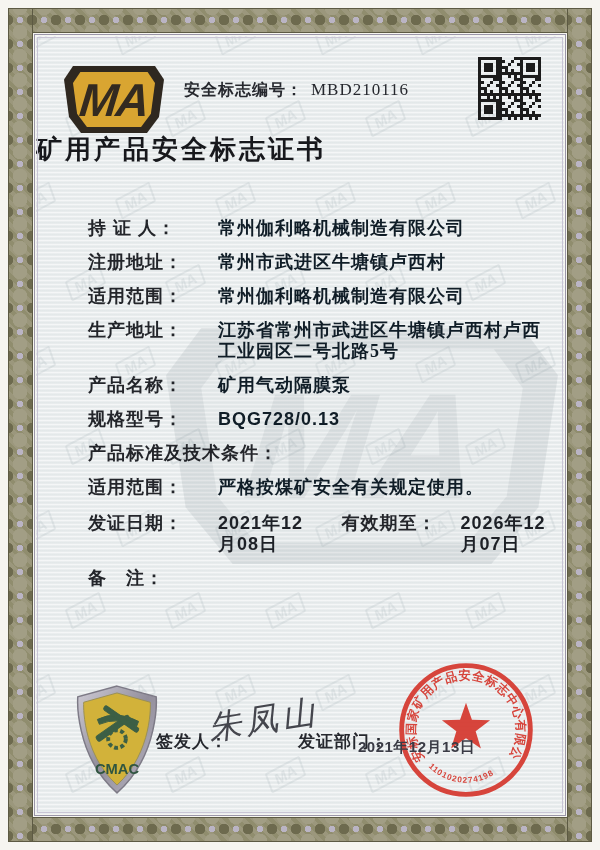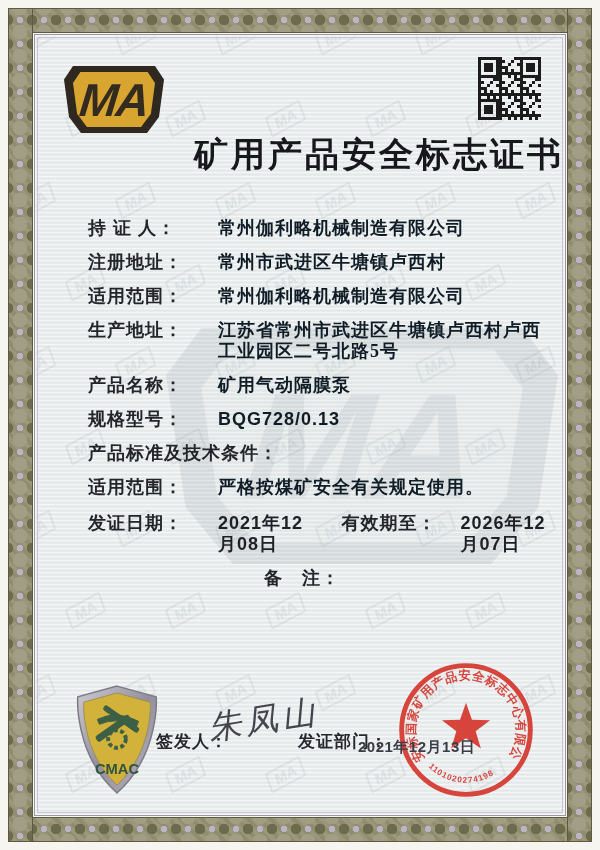--- a/index.html
+++ b/index.html
@@ -53,37 +53,37 @@
 
   
   .certno{position:absolute;left:148px;top:44px;z-index:2;font-size:16px;color:#26282e;}
   .certno .lab{font-weight:bold;letter-spacing:1px;}
   .certno .val{font-family:"Liberation Serif",serif;font-size:17px;letter-spacing:1px;margin-left:8px;}
   .qr{position:absolute;left:442px;top:21px;width:63px;height:63px;z-index:2;
       display:grid;grid-template-columns:repeat(21,3px);grid-template-rows:repeat(21,3px);}
   .qr i{display:block;}
   .qr i.f{background:#1c1c1c;}
 
-  .title{position:absolute;left:0;right:0;top:96px;text-align:right;z-index:2;
-    font-family:Liberation Sans, sans-serif;font-weight:bold;font-size:34px;color:#17181c;
+  .title{position:absolute;left:0;right:0;top:96px;text-align:left;z-index:2;
+    font-family:Liberation Sans, sans-serif;font-weight:bold;font-size:26px;color:#17181c;
     letter-spacing:3px;}
 
   
   .fields{position:absolute;left:52px;right:18px;top:182px;z-index:2;}
   .frow{display:flex;align-items:flex-start;margin-bottom:13px;font-size:18px;line-height:21px;}
   .flabel{flex:none;width:106px;font-weight:bold;color:#23252a;letter-spacing:1px;white-space:nowrap;}
   .fvalue{margin-left:24px;font-family:"Liberation Serif",serif;font-weight:bold;color:#101d27;letter-spacing:1px;}
   .frow.wide .flabel{width:auto;}
   .frow.wide .fvalue{margin-left:28px;font-family:"Liberation Sans",sans-serif;font-weight:bold;color:#1d2averify;}
   .frow.wide .fvalue{color:#1d2026;}
   .frow.mono .fvalue{font-family:"Liberation Sans",sans-serif;}
   .dates{margin-top:15px;}
   .dates .fvalue{font-family:"Liberation Sans",sans-serif;color:#1d2026;}
   .dates .vlabel{width:auto;margin-left:38px;}
-  .remark{margin-top:6px;justify-content:center;}
+  .remark{margin-top:6px;}
 
   
   .para{position:absolute;left:34px;right:34px;top:506px;z-index:2;
     font-family:"Liberation Serif",serif;font-weight:bold;font-size:15.5px;line-height:1.55;
     color:#13202a;text-indent:2em;letter-spacing:.6px;text-align:justify;}
 
   
   .cmac{position:absolute;left:32px;top:648px;width:98px;height:112px;z-index:2;}
   .signer{position:absolute;left:120px;top:694px;z-index:2;font-family:Liberation Serif, serif;
     font-weight:bold;font-size:17px;color:#26282e;letter-spacing:1px;}
@@ -173,20 +173,23 @@
       </div>
     </div>
 
     <div class="ma-logo">
       <div class="badge-outer"></div>
       <div class="badge-inner">
         <span class="badge-text">MA</span>
       </div>
     </div>
 
+    <div class="certno">
+      <span class="lab">安全标志编号：</span><span class="val">MBD210116</span>
+    </div>
 
     <div class="qr" id="qr">
         <i class="f"></i>
         <i class="f"></i>
         <i class="f"></i>
         <i class="f"></i>
         <i class="f"></i>
         <i class="f"></i>
         <i class="f"></i>
         <i class="f"></i>

